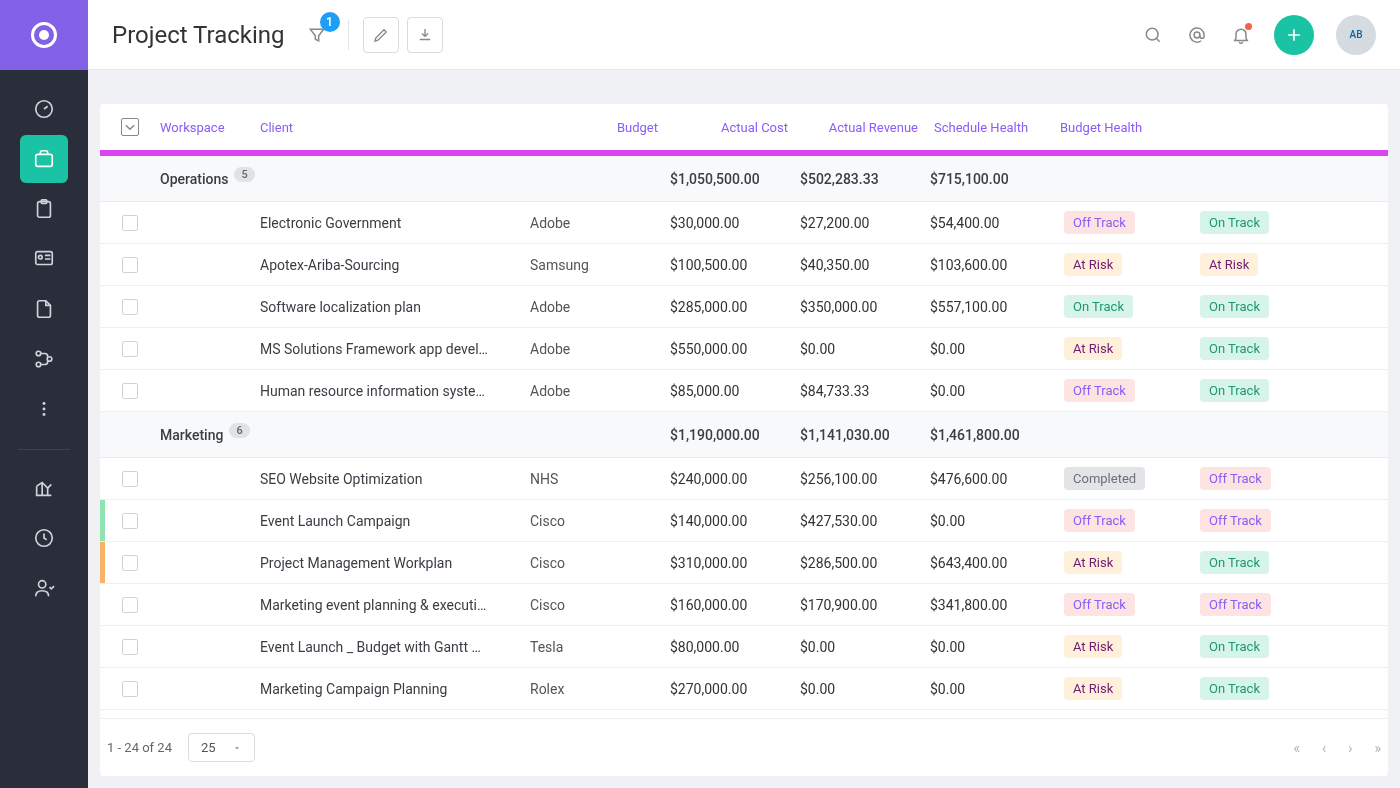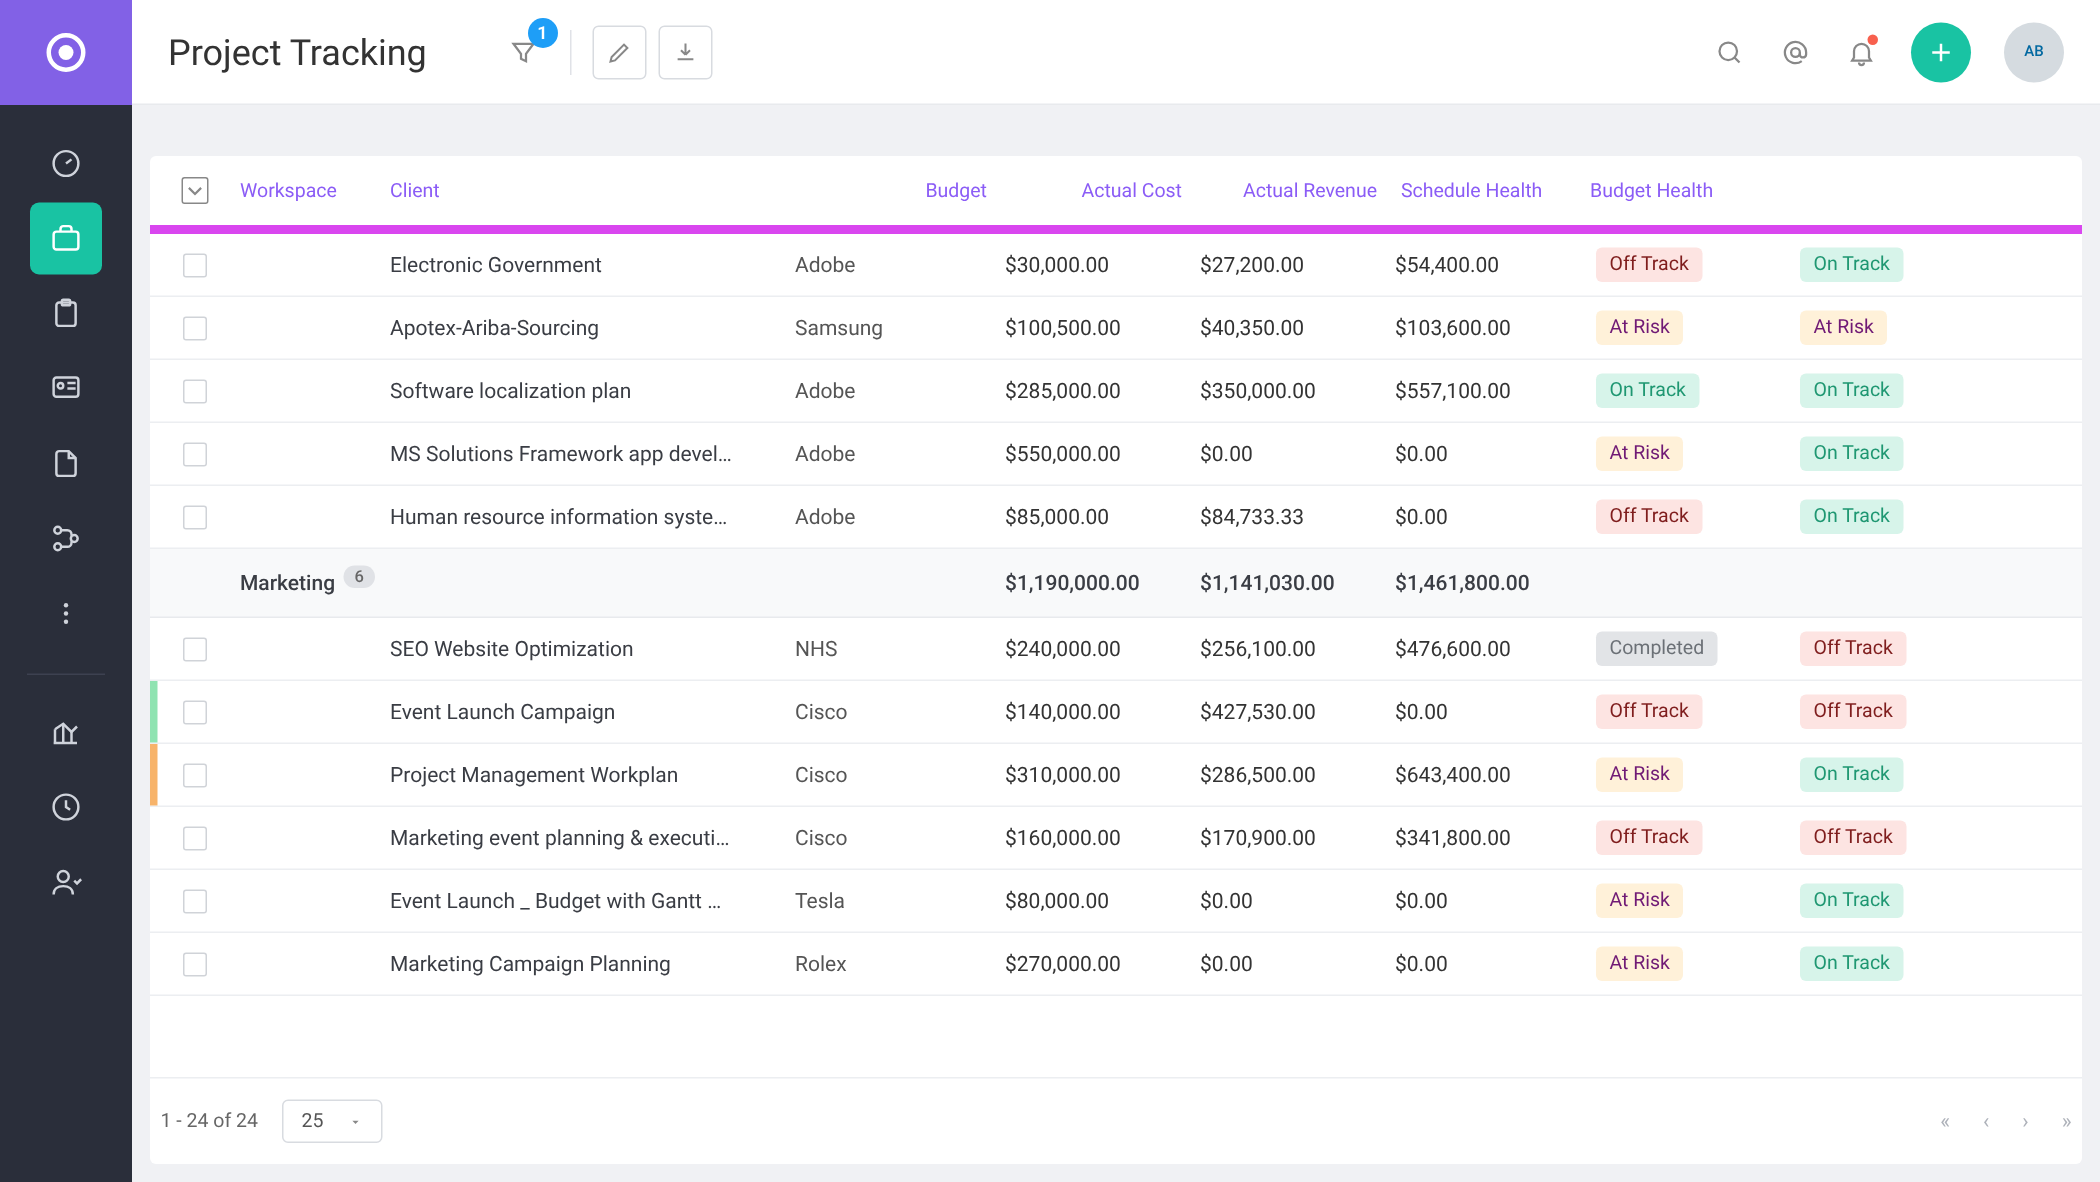--- a/index.html
+++ b/index.html
@@ -9,21 +9,21 @@
 .logo-block { height: 70px; background: #8261e6; display: flex; align-items: center; justify-content: center; }
 .logo-circle { width: 26px; height: 26px; border: 3px solid #fff; border-radius: 50%; position: relative; }
 .logo-circle::after { content: ""; position: absolute; width: 10px; height: 10px; background: #fff; border-radius: 50%; top: 50%; left: 50%; transform: translate(-50%,-50%); }
 .side-icons { flex: 1; display: flex; flex-direction: column; align-items: center; padding-top: 15px; }
 .side-icon { width: 48px; height: 48px; display: flex; align-items: center; justify-content: center; color: #cfd3db; cursor: pointer; border-radius: 6px; margin-bottom: 2px; }
 .side-icon.active { background: #19c3a3; color: #fff; }
 .side-icon svg { width: 22px; height: 22px; }
 .side-divider { height: 1px; background: #3d4150; width: 60%; margin: 14px 0; }
 .main { flex: 1; display: flex; flex-direction: column; background: #fff; }
 .topbar { height: 70px; display: flex; align-items: center; padding: 0 24px; border-bottom: 1px solid #e8eaed; background: #fff; }
-.page-title { font-size: 24px; font-weight: 400; color: #333; margin-right: 47px; }
+.page-title { font-size: 24px; font-weight: 400; color: #333; margin-right: 15px; }
 .filter-btn { position: relative; width: 34px; height: 34px; display: flex; align-items: center; justify-content: center; color: #888; cursor: pointer; }
 .filter-badge { position: absolute; top: -6px; right: -6px; background: #1e9ef7; color: #fff; border-radius: 50%; width: 20px; height: 20px; font-size: 12px; display: flex; align-items: center; justify-content: center; font-weight: 600; }
 .vbar { width: 1px; height: 30px; background: #e0e2e7; margin: 0 14px; }
 .sq-btn { width: 36px; height: 36px; border: 1px solid #d8dbe0; border-radius: 4px; display: flex; align-items: center; justify-content: center; color: #888; cursor: pointer; margin-right: 8px; }
 .top-right { margin-left: auto; display: flex; align-items: center; gap: 22px; }
 .tr-icon { color: #888; cursor: pointer; width: 22px; height: 22px; display: flex; align-items: center; justify-content: center; }
 .tr-icon svg { width: 20px; height: 20px; }
 .bell-wrap { position: relative; }
 .bell-dot { position: absolute; top: -1px; right: 0; width: 7px; height: 7px; background: #f8604e; border-radius: 50%; }
 .add-btn { width: 40px; height: 40px; border-radius: 50%; background: #19c3a3; color: #fff; display: flex; align-items: center; justify-content: center; cursor: pointer; font-size: 24px; font-weight: 300; }
@@ -39,21 +39,21 @@
 .group-row { display: grid; grid-template-columns: 60px 100px 270px 140px 130px 130px 130px 140px 160px; align-items: center; height: 46px; background: #f8f9fa; border-bottom: 1px solid #e8eaed; font-weight: 500; color: #3a3d44; }
 .group-row .gname { display: flex; align-items: center; gap: 6px; grid-column: 2 / 3; }
 .group-row .num-col { font-weight: 500; padding-right: 12px; }
 .count-badge { background: #e0e2e6; color: #666; border-radius: 10px; font-size: 11px; padding: 1px 7px; font-weight: 500; position: relative; top: -4px; }
 .data-row { display: grid; grid-template-columns: 60px 100px 270px 140px 130px 130px 130px 140px 160px; align-items: center; height: 42px; border-bottom: 1px solid #eceef1; position: relative; }
 .row-check { display: flex; justify-content: center; }
 .chk { width: 16px; height: 16px; border: 1.4px solid #d0d3d8; border-radius: 2px; cursor: pointer; }
 .cell-name { color: #3a3d44; white-space: nowrap; overflow: hidden; text-overflow: ellipsis; padding-right: 10px; }
 .cell-client { color: #555; }
 .tag { display: inline-block; padding: 4px 9px; border-radius: 4px; font-size: 13px; }
-.tag-offtrack { background: #fde4e2; color: #7f1d1d; }
+.tag-offtrack { background: #fde4e2; color: #8b5cf6; }
 .tag-atrisk { background: #fff1d9; color: #701a75; }
 .tag-ontrack { background: #d7f4ea; color: #1f9772; }
 .tag-completed { background: #e2e4e7; color: #6b7076; }
 .row-mark { position: absolute; left: 0; top: 0; bottom: 0; width: 5px; }
 .mark-green { background: #8fe3b1; }
 .mark-orange { background: #f7b36a; }
 .pager { display: flex; align-items: center; padding: 14px 7px; gap: 16px; border-top: 1px solid #eceef1; }
 .pginfo { color: #666; font-size: 13px; }
 .pg-select { border: 1px solid #d8dbe0; border-radius: 4px; padding: 6px 12px; display: flex; align-items: center; gap: 16px; color: #555; cursor: pointer; font-size: 13px; }
 .pg-nav { margin-left: auto; display: flex; gap: 22px; color: #aeb2ba; }
@@ -197,20 +197,34 @@
             </div>
           <div>Workspace</div>
           <div>Client</div>
           <div class="num-col">Budget</div>
           <div class="num-col">Actual Cost</div>
           <div class="num-col">Actual Revenue</div>
           <div style="padding-left:4px">Schedule Health</div>
           <div>Budget Health</div>
         </div>
         <div class="tbody" id="tbody">
+            <div class="group-row">
+    <div></div>
+    <div class="gname">
+                <span>Operations</span>
+                <span class="count-badge">5</span>
+              </div>
+    <div></div>
+              <div></div>
+    <div class="num-col">$1,050,500.00</div>
+    <div class="num-col">$502,283.33</div>
+    <div class="num-col">$715,100.00</div>
+    <div></div>
+              <div></div>
+            </div>
             <div class="data-row">
       <div class="row-check">
                 <div class="chk"></div>
               </div>
       <div></div>
       <div class="cell-name">Electronic Government</div>
       <div class="cell-client">Adobe</div>
       <div class="num-col">$30,000.00</div>
       <div class="num-col">$27,200.00</div>
       <div class="num-col">$54,400.00</div>

